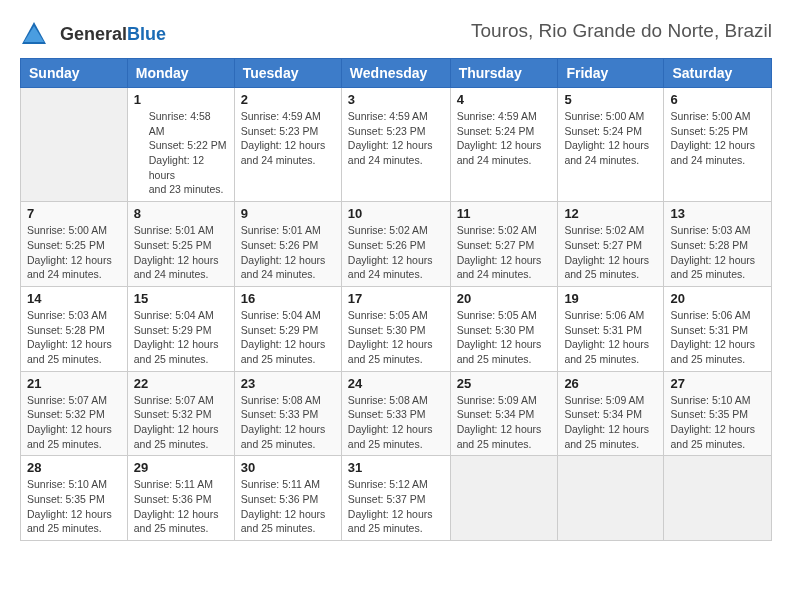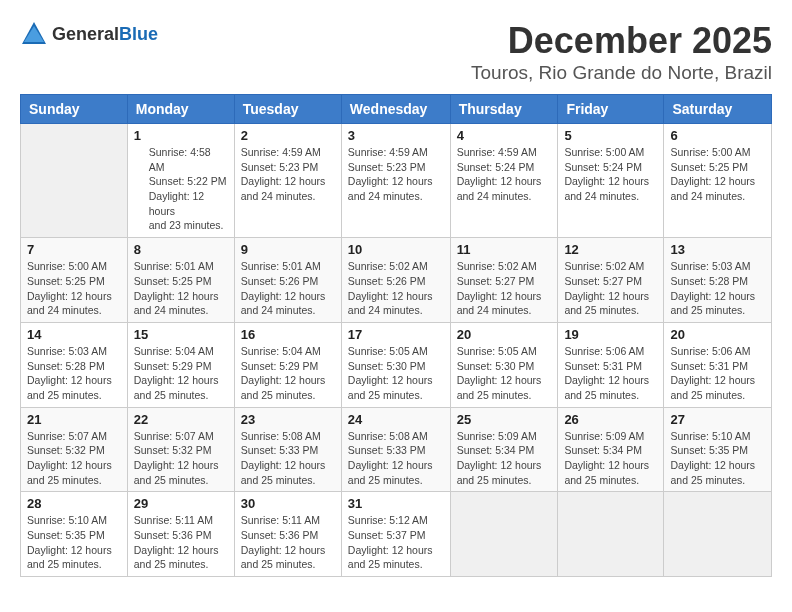--- a/index.html
+++ b/index.html
@@ -12,21 +12,21 @@
     }
     .header-section {
       display: flex;
       justify-content: space-between;
       align-items: flex-start;
       margin-bottom: 10px;
     }
     .logo {
       display: flex;
       align-items: center;
-      gap: 4px;
+      gap: 12px;
     }
     .logo-icon {
       width: 28px;
       height: 28px;
     }
     .title-section {
       text-align: right;
     }
     .main-title {
       font-size: 36px;
@@ -86,21 +86,20 @@
   <div class="logo">
     <svg class="logo-icon" viewBox="0 0 28 28" xmlns="http://www.w3.org/2000/svg">
       <polygon points="14,2 26,24 2,24" fill="#1a6bb5"></polygon>
       <polygon points="14,6 24,22 4,22" fill="#4a9de0"></polygon>
     </svg>
     <div>
       <span style="font-size:18px;font-weight:bold;color:#333;">General</span><span style="font-size:18px;font-weight:bold;color:#1a6bb5;">Blue</span>
     </div>
   </div>
   <div class="title-section">
-    <div class="main-title">December 2025</div>
     <div class="subtitle">Touros, Rio Grande do Norte, Brazil</div>
   </div>
 </div>
 
 <table class="calendar">
   <thead>
     <tr>
     <th>Sunday</th>
         <th>Monday</th>
         <th>Tuesday</th>

